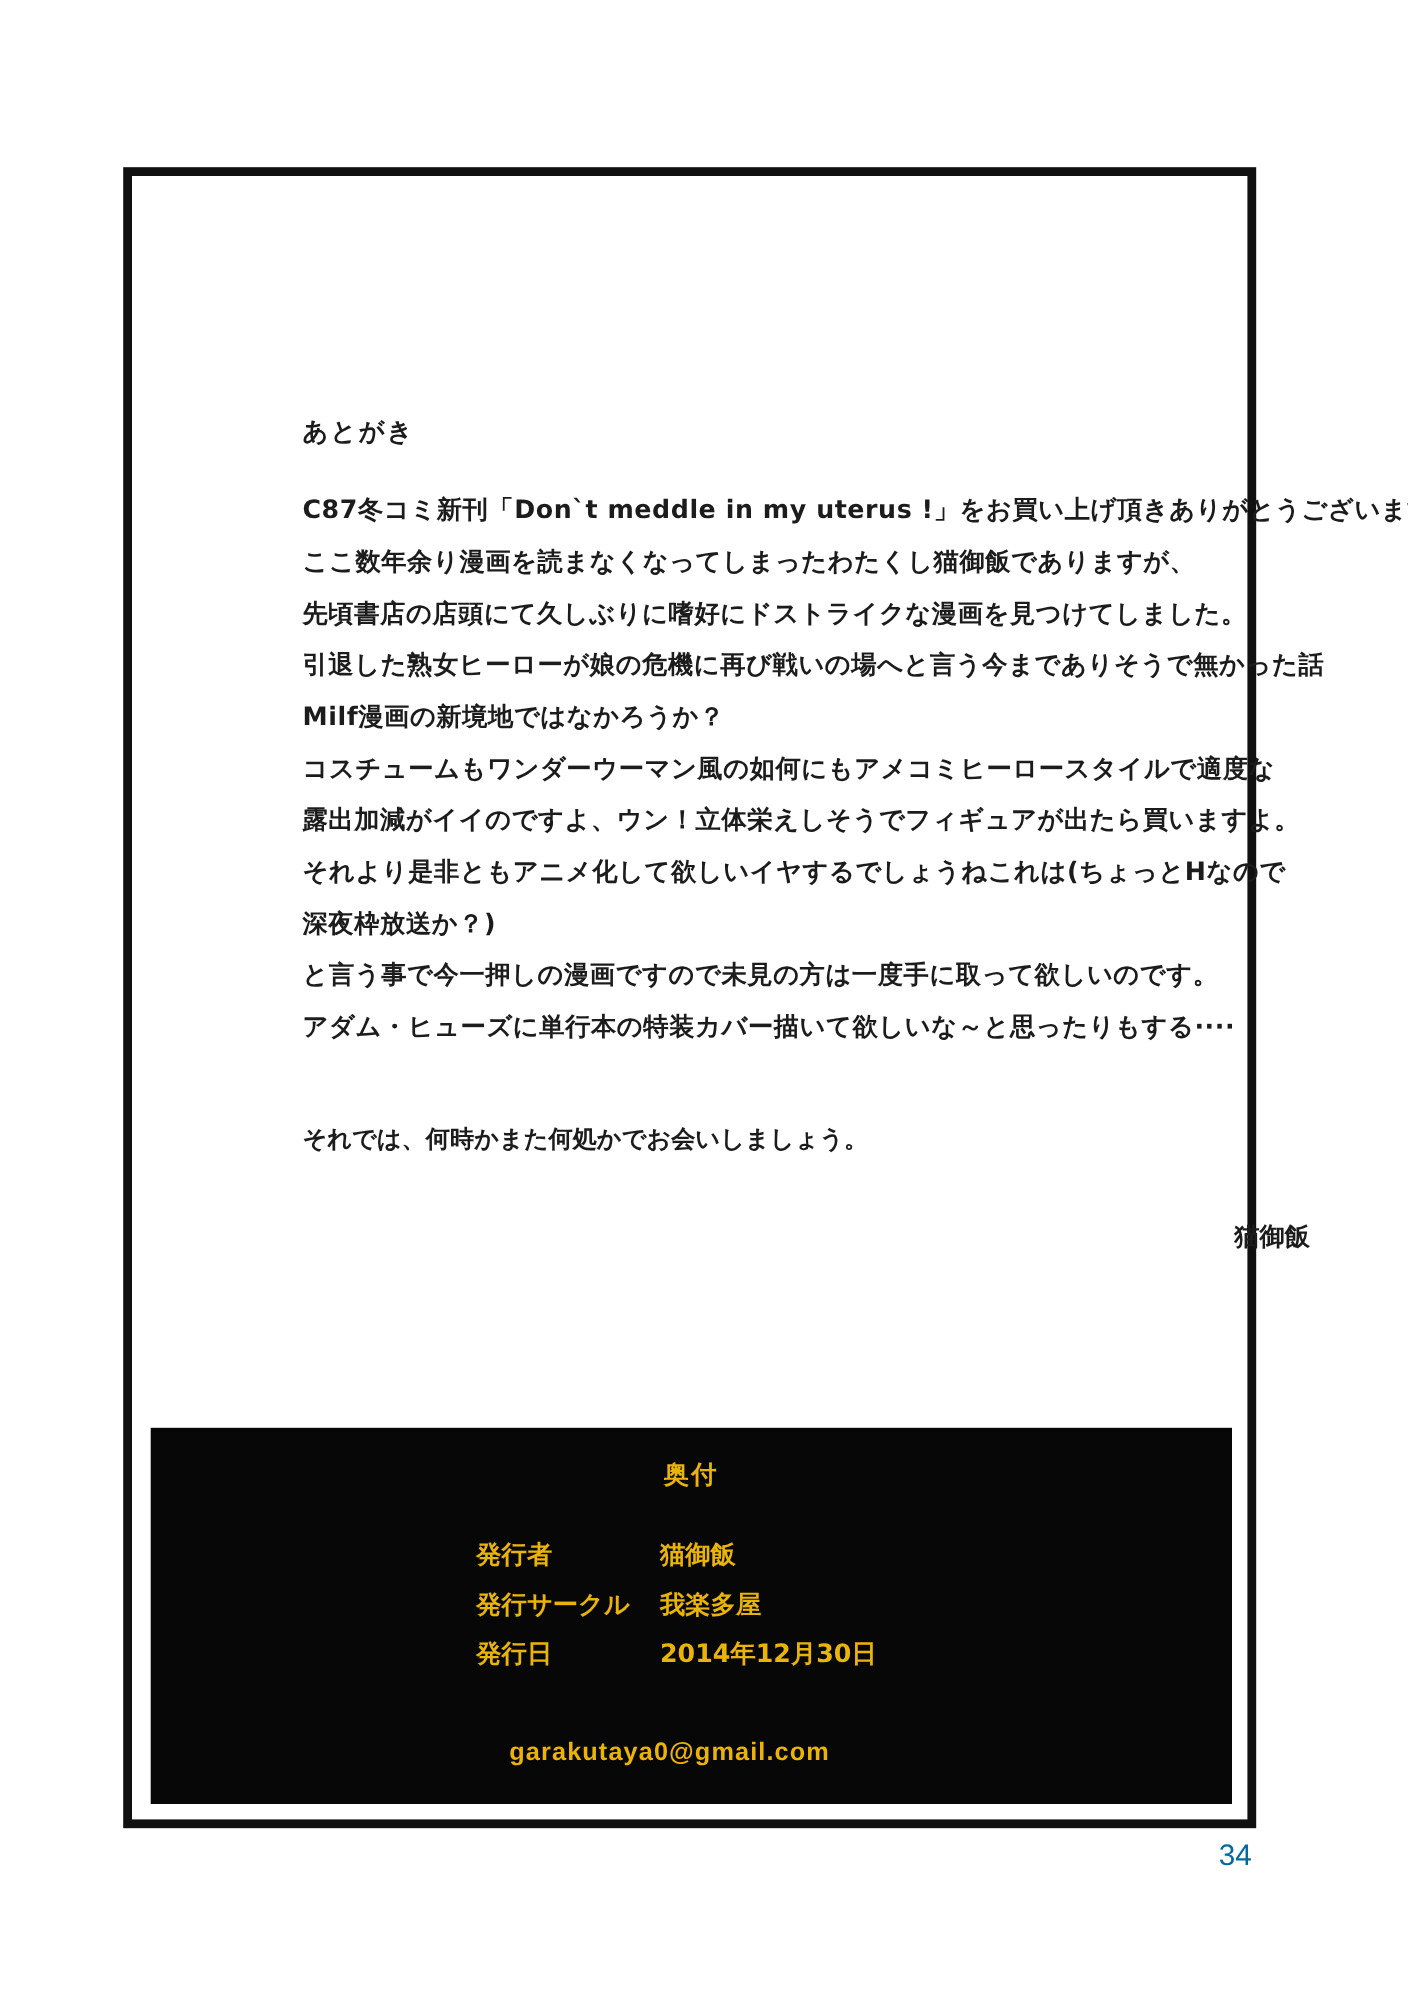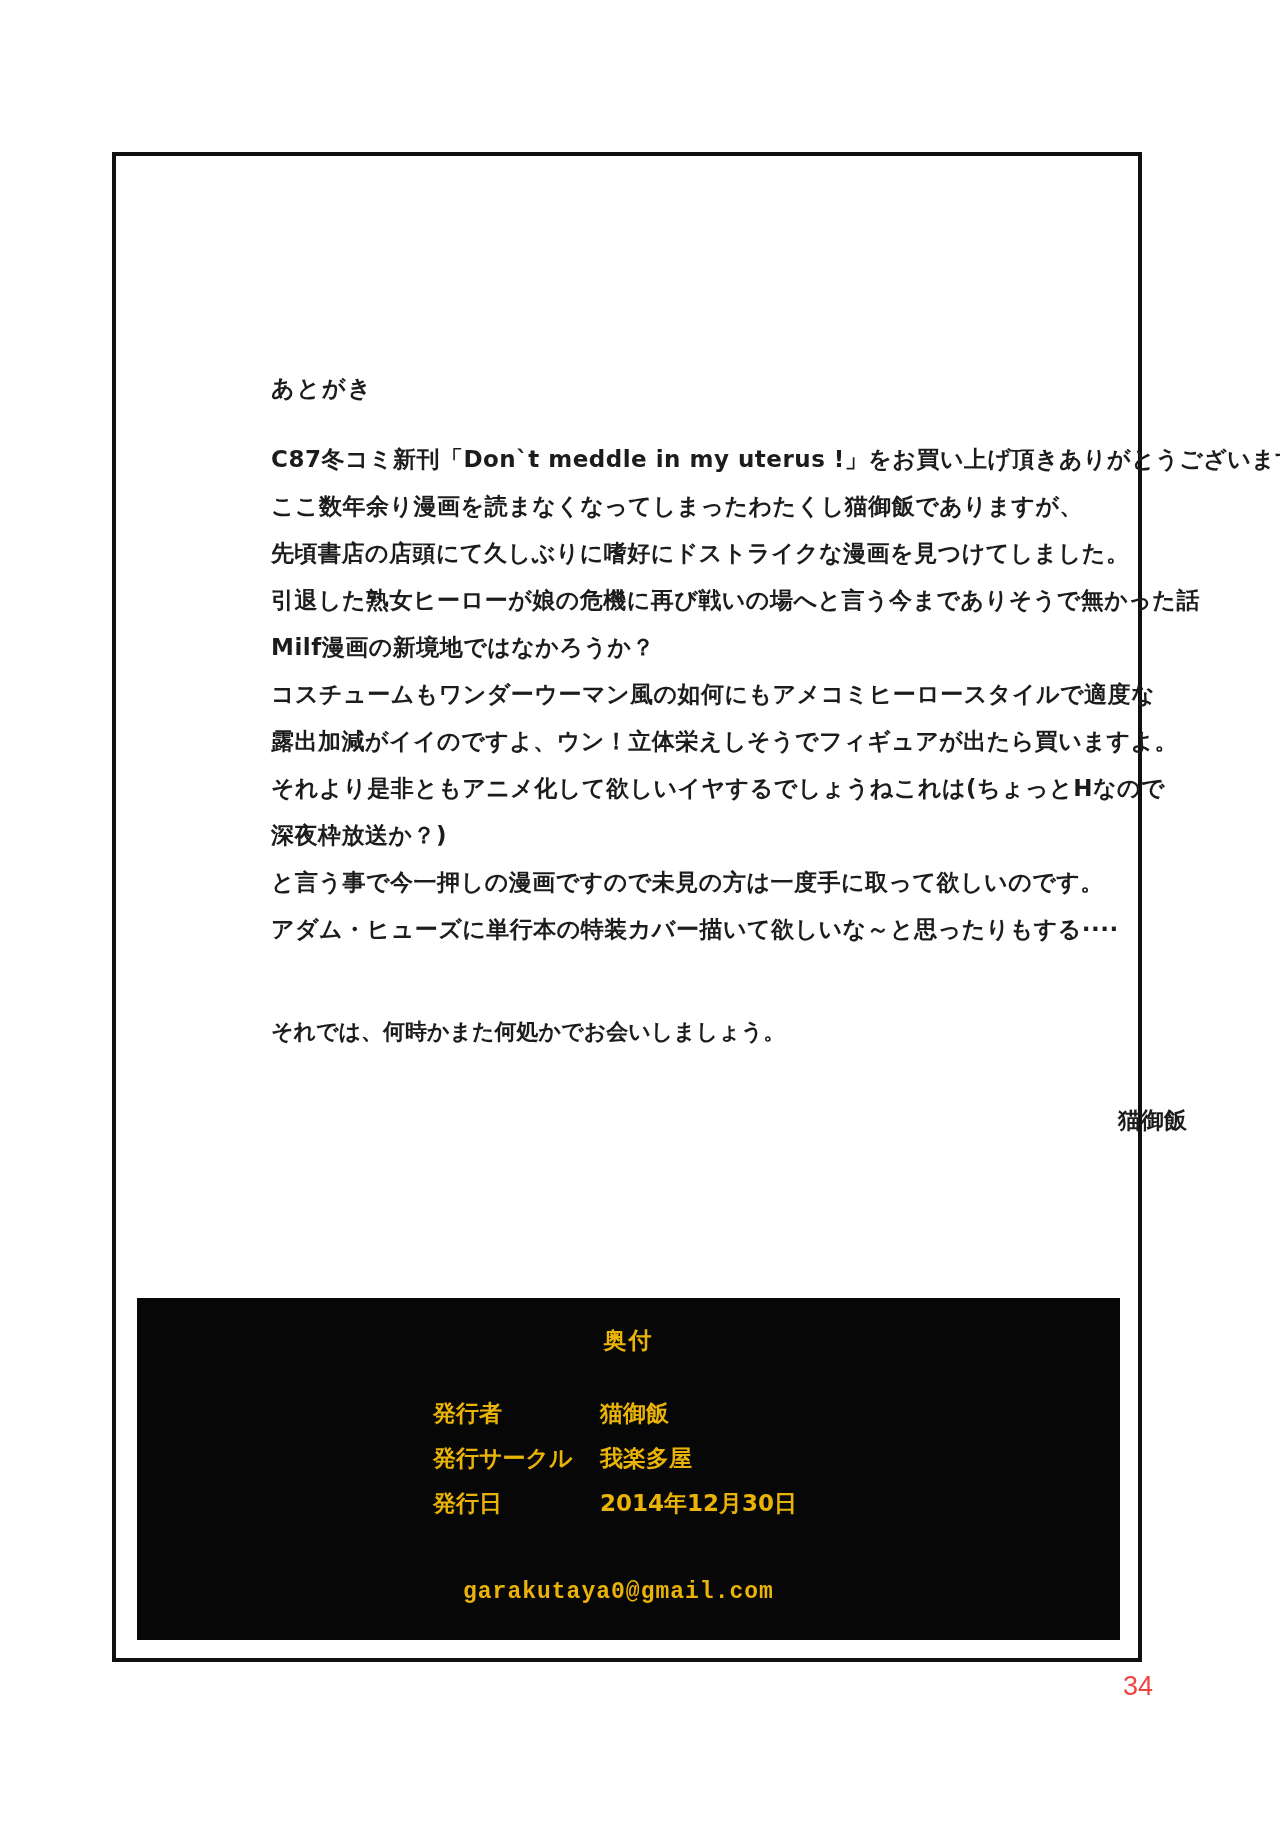--- a/index.html
+++ b/index.html
@@ -4,21 +4,21 @@
 <style>
   * { margin:0; padding:0; box-sizing:border-box; }
   html, body { background:#ffffff; }
   .paper {
     position:relative; width:1280px; height:1828px;
     background:#ffffff; overflow:hidden;
     font-family:"DejaVu Sans", sans-serif; color:#1c1c1c;
   }
   .frame {
     position:absolute; left:112px; top:152px; width:1030px; height:1510px;
-    border:4px solid #b91c1c; background:#ffffff;
+    border:8px solid #b91c1c; background:#ffffff;
   }
   .heading {
     position:absolute; left:155px; top:217px;
     font-size:23px; font-weight:600; letter-spacing:2px; white-space:nowrap;
   }
   .body-lines { position:absolute; left:155px; top:288px; width:970px; }
   .body-line {
     height:47px; font-size:23px; font-weight:600;
     white-space:nowrap; letter-spacing:0.5px;
   }
@@ -38,25 +38,25 @@
     position:absolute; left:0; top:27px; width:100%; text-align:center;
     font-size:23px; font-weight:600; letter-spacing:2px;
   }
   .colophon-rows { position:absolute; left:296px; top:100px; }
   .colophon-row { display:flex; height:45px; font-size:23px; font-weight:600; }
   .colophon-label { width:167px; flex:none; white-space:pre; }
   .colophon-value { white-space:pre; }
   .colophon-email {
     position:absolute; left:326px; top:281px;
     font-size:23px; font-weight:600; letter-spacing:1px;
-    font-family:Liberation Mono, monospace;
+    font-family:Liberation Sans, sans-serif;
   }
   .page-number {
-    position:absolute; left:1108px; top:1671px; width:60px; text-align:center;
-    font-size:27px; color:#ef4444;
+    position:absolute; left:1108px; top:1671px; width:60px; text-align:left;
+    font-size:27px; color:#0369a1;
     font-family:"Liberation Sans", sans-serif;
   }
 </style>
 </head>
 <body>
 
 <div class="paper" style="background: rgb(255, 255, 255); color: rgb(28, 28, 28);">
 
   <div class="frame" style="border-color: rgb(16, 16, 16);">
 

